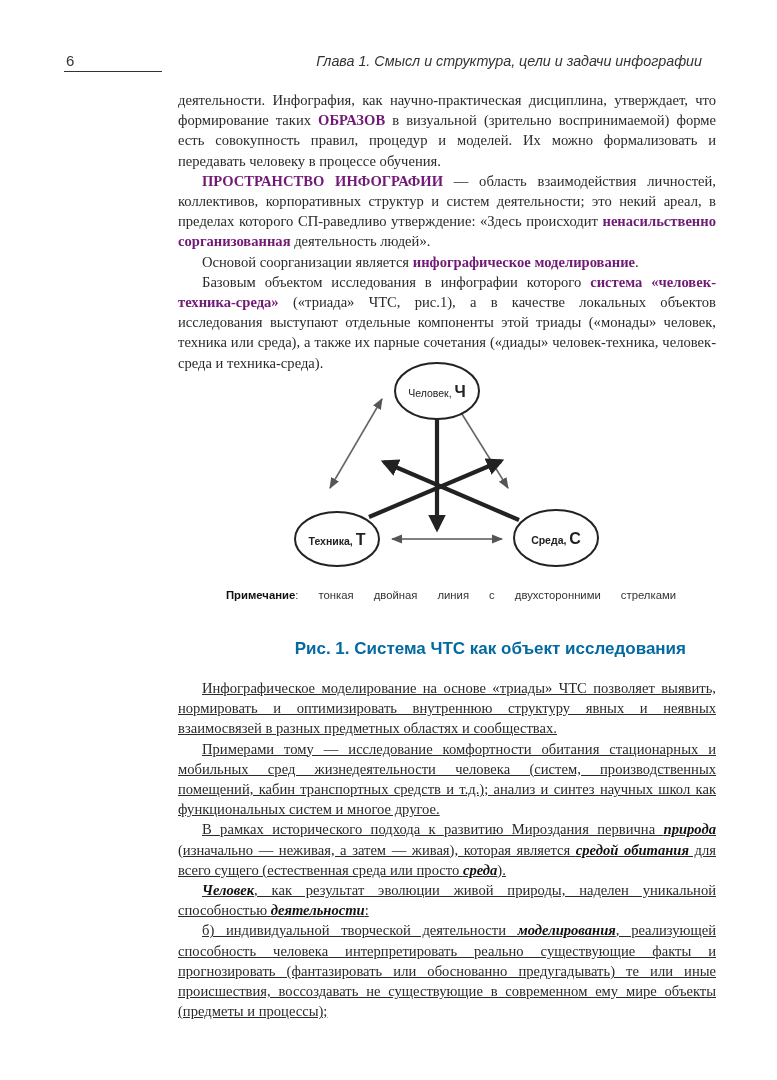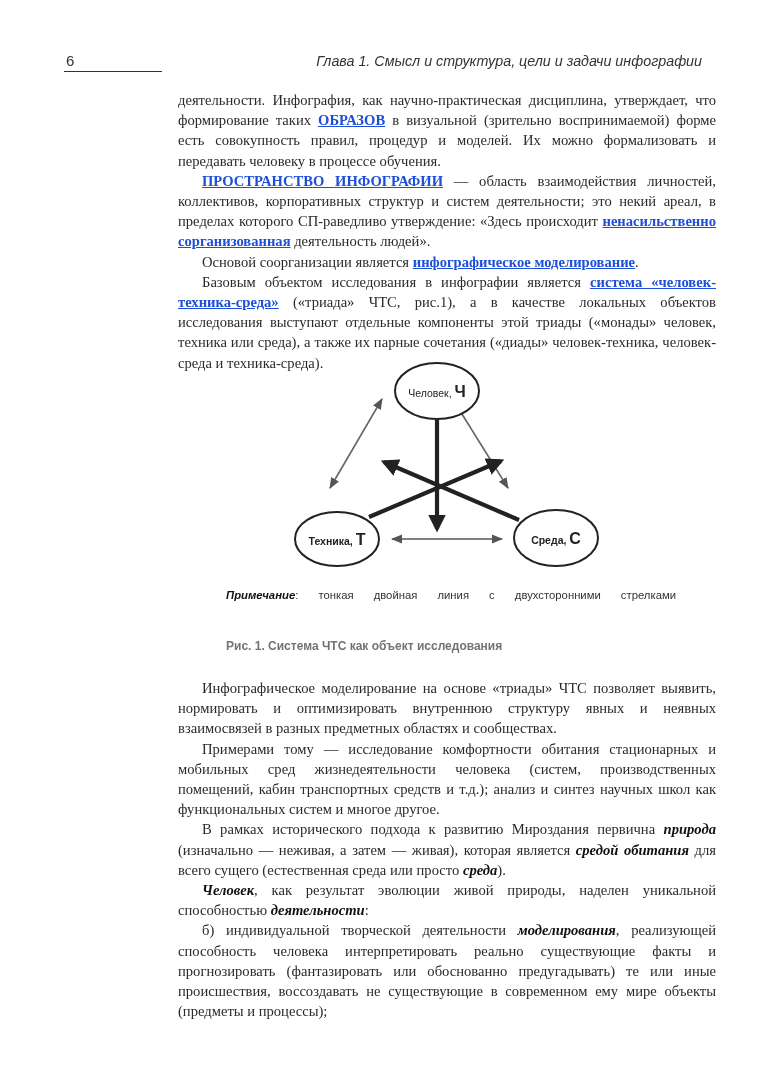--- a/index.html
+++ b/index.html
@@ -59,31 +59,30 @@
     }
     .text-block p {
       margin: 0;
       text-indent: 24px;
     }
     .text-block p.noindent {
       text-indent: 0;
     }
     .text-block b {
       font-weight: bold;
-      color: #1d4ed8;
-      text-decoration: underline;
+      color: #701a75;
     }
     .text-block i.bi {
       font-weight: bold;
       font-style: italic;
       color: #111;
       margin-top: 12px;
     }
     #block1 { top: 90px; }
-    #block2 { top: 678px; }
+    #block2 { top: 678px; text-decoration: underline; }
 
     .figure {
       position: absolute;
       left: 280px;
       top: 357px;
       width: 330px;
       height: 210px;
     }
     .figure svg {
       width: 330px;
@@ -105,49 +104,48 @@
       text-align: center;
       color: #333;
     }
     .note .note-first {
       display: block;
       text-align: justify;
       text-align-last: justify;
     }
     .note .note-label {
       font-weight: bold;
-      font-style: italic;
       color: #111;
     }
     .caption {
       position: absolute;
       left: 226px;
       top: 639px;
       width: 460px;
-      text-align: left;
+      text-align: right;
       font-family: "Liberation Sans", sans-serif;
       font-weight: bold;
-      font-size: 12px;
-      color: #737373;
+      font-size: 17px;
+      color: #0369a1;
     }
   </style>
 </head>
 <body>
 
 <div class="header">
   <span class="page-number">6</span>
   <div class="header-rule"></div>
   <span class="running-title">Глава 1. Смысл и структура, цели и задачи инфографии</span>
 </div>
 
 <div class="text-block" id="block1">
   <p class="noindent"><span>деятельности. Инфография, как научно-практическая дисциплина, утверждает, что формирование таких </span><b>ОБРАЗОВ</b><span> в визуальной (зрительно воспринимаемой) форме есть совокупность правил, процедур и моделей. Их можно формализовать и передавать человеку в процессе обучения.</span></p>
   <p><b>ПРОСТРАНСТВО ИНФОГРАФИИ</b><span> — область взаимодействия личностей, коллективов, корпоративных структур и систем деятельности; это некий ареал, в пределах которого СП-раведливо утверждение: «Здесь происходит </span><b>ненасильственно сорганизованная</b><span> деятельность людей».</span></p>
   <p><span>Основой соорганизации является </span><b>инфографическое моделирование</b><span>.</span></p>
-  <p><span>Базовым объектом исследования в инфографии является </span><b>система «человек-техника-среда»</b><span> («триада» ЧТС, рис.1), а в качестве локальных объектов исследования выступают отдельные компоненты этой триады («монады» человек, техника или среда), а также их парные сочетания («диады» человек-техника, человек-среда и техника-среда).</span></p>
+  <p><span>Базовым объектом исследования в инфографии которого </span><b>система «человек-техника-среда»</b><span> («триада» ЧТС, рис.1), а в качестве локальных объектов исследования выступают отдельные компоненты этой триады («монады» человек, техника или среда), а также их парные сочетания («диады» человек-техника, человек-среда и техника-среда).</span></p>
 </div>
 
 <div class="figure">
   <svg viewBox="0 0 330 210" xmlns="http://www.w3.org/2000/svg">
     <defs>
       <marker id="thinHead" viewBox="0 0 10 10" refX="9" refY="5" markerWidth="7" markerHeight="7" orient="auto-start-reverse">
         <path d="M0,1 L10,5 L0,9 z" fill="#555"></path>
       </marker>
       <marker id="thickHead" viewBox="0 0 10 10" refX="8" refY="5" markerWidth="4.2" markerHeight="4.2" orient="auto">
         <path d="M0,0 L10,5 L0,10 z" fill="#222"></path>

